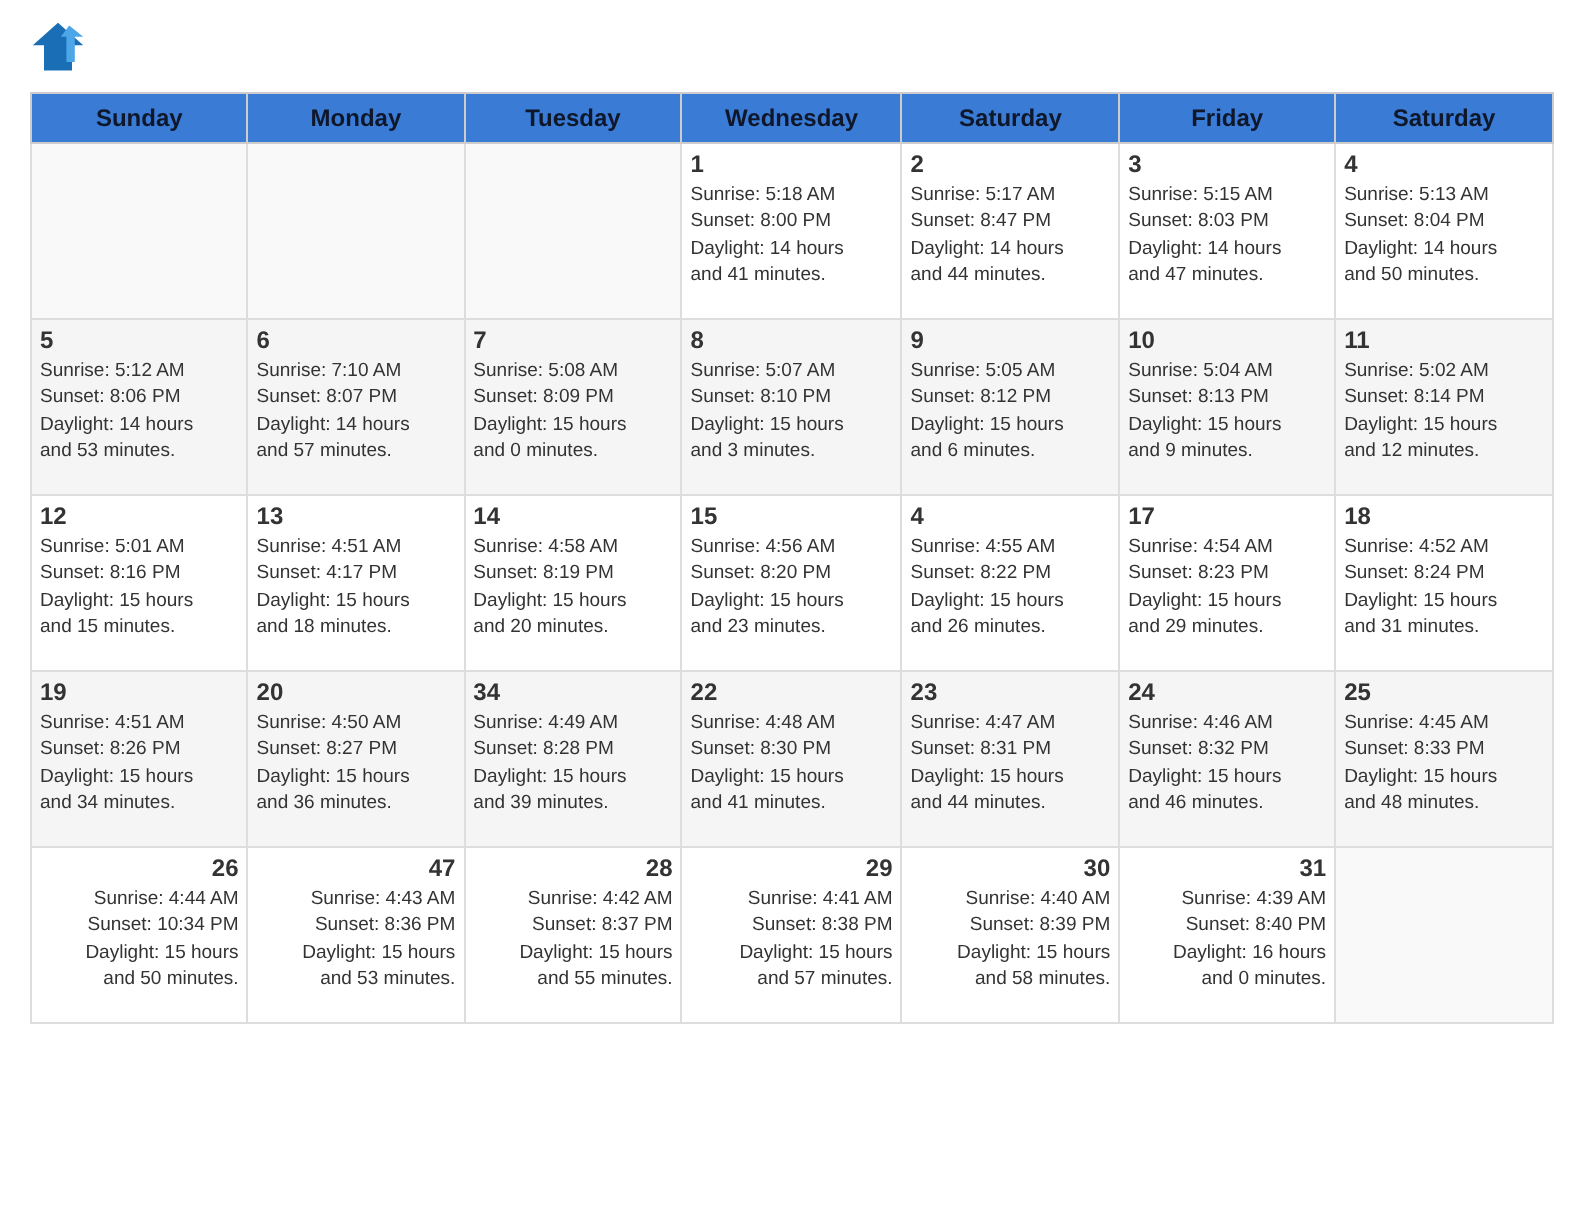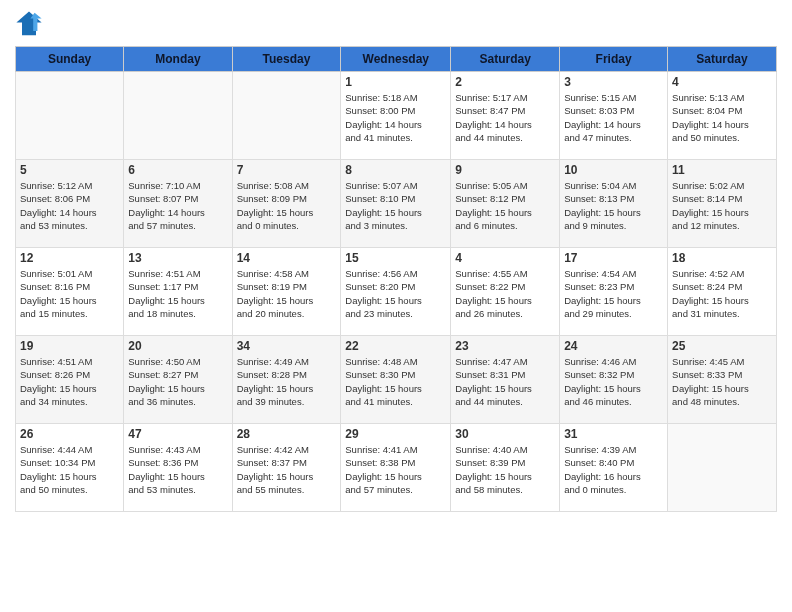--- a/index.html
+++ b/index.html
@@ -214,21 +214,21 @@
           <td>
             <div class="day-num">12</div>
             <div class="day-info">Sunrise: 5:01 AM</div>
             <div class="day-info">Sunset: 8:16 PM</div>
             <div class="day-info">Daylight: 15 hours</div>
             <div class="day-info">and 15 minutes.</div>
           </td>
           <td>
             <div class="day-num">13</div>
             <div class="day-info">Sunrise: 4:51 AM</div>
-            <div class="day-info">Sunset: 1:17 PM</div>
+            <div class="day-info">Sunset: 4:17 PM</div>
             <div class="day-info">Daylight: 15 hours</div>
             <div class="day-info">and 18 minutes.</div>
           </td>
           <td>
             <div class="day-num">14</div>
             <div class="day-info">Sunrise: 4:58 AM</div>
             <div class="day-info">Sunset: 8:19 PM</div>
             <div class="day-info">Daylight: 15 hours</div>
             <div class="day-info">and 20 minutes.</div>
           </td>
@@ -305,21 +305,21 @@
             <div class="day-info">and 46 minutes.</div>
           </td>
           <td>
             <div class="day-num">25</div>
             <div class="day-info">Sunrise: 4:45 AM</div>
             <div class="day-info">Sunset: 8:33 PM</div>
             <div class="day-info">Daylight: 15 hours</div>
             <div class="day-info">and 48 minutes.</div>
           </td>
         </tr>
-        <tr style="background: #b91c1c;">
+        <tr style="background: #b91c1c; text-align: right;">
           <td>
             <div class="day-num">26</div>
             <div class="day-info">Sunrise: 4:44 AM</div>
             <div class="day-info">Sunset: 10:34 PM</div>
             <div class="day-info">Daylight: 15 hours</div>
             <div class="day-info">and 50 minutes.</div>
           </td>
           <td>
             <div class="day-num">47</div>
             <div class="day-info">Sunrise: 4:43 AM</div>

